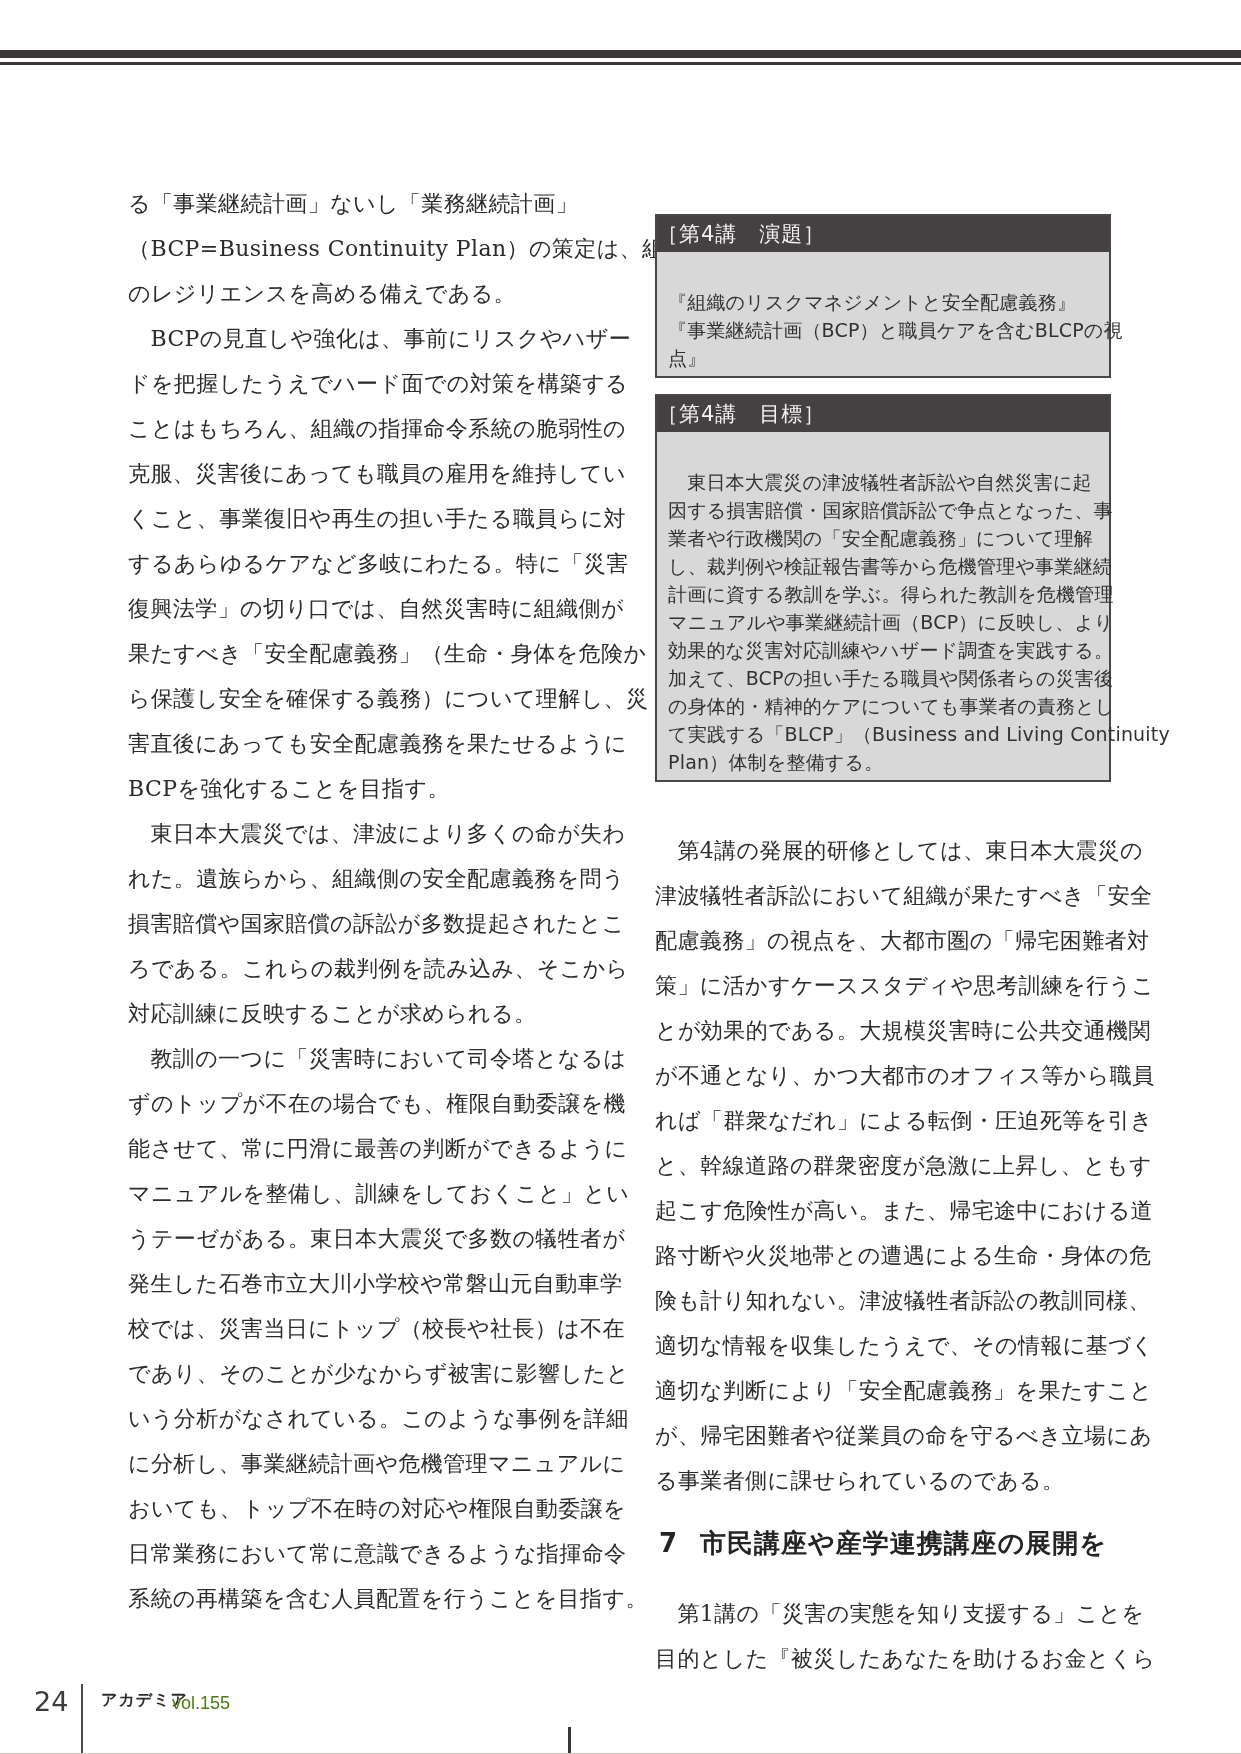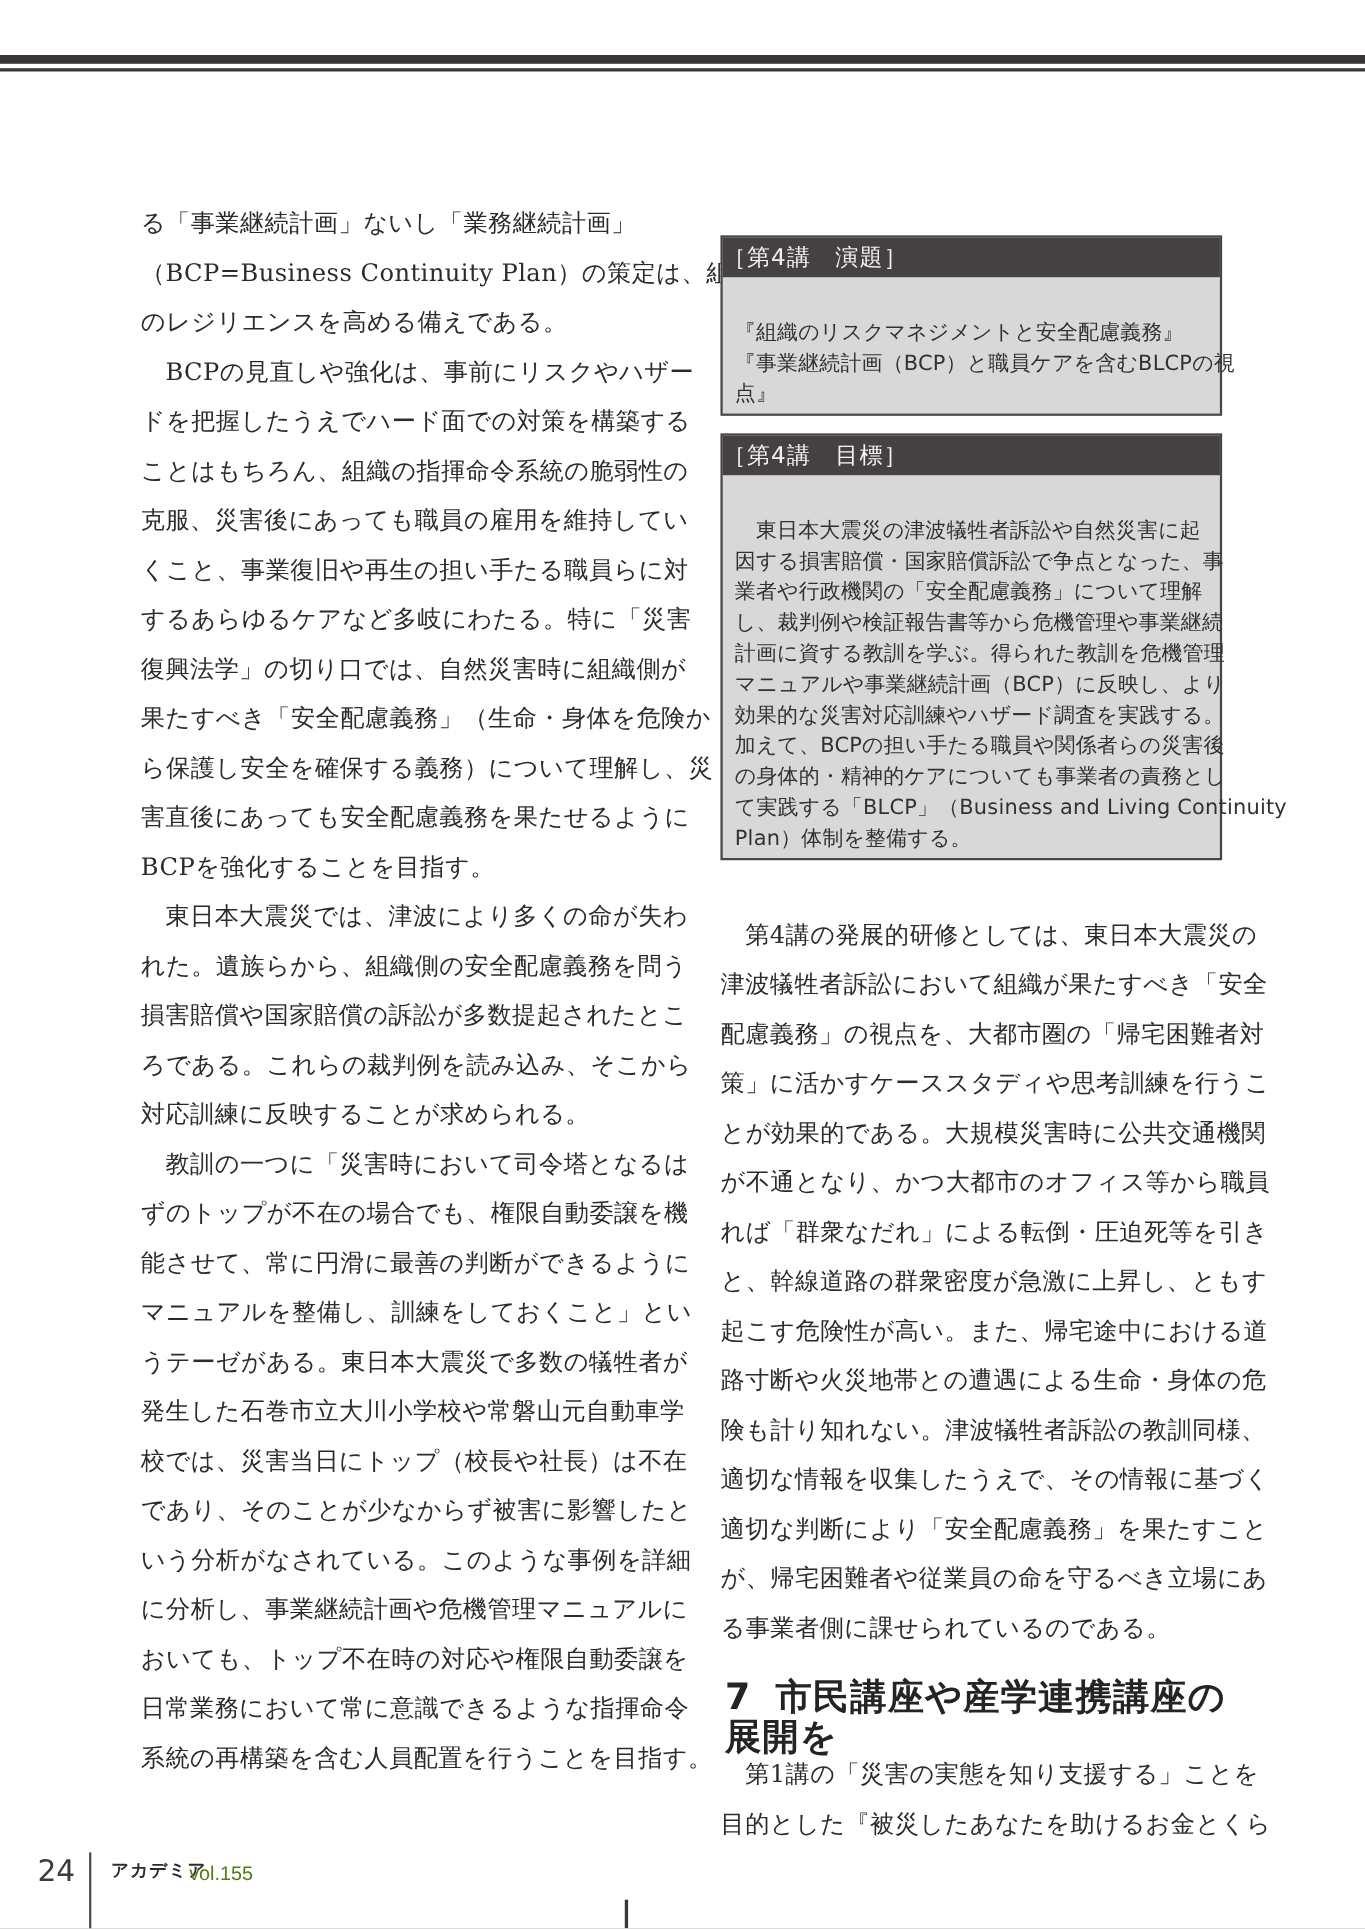--- a/index.html
+++ b/index.html
@@ -48,21 +48,21 @@
     color:#333031;
   }
 
   .para{margin-top:46px;}
   .para.closing{margin-top:30px;}
 
   .section-heading{
     margin:22px 0 0 0;padding:0 0 0 4px;
     height:36px;line-height:36px;
     font-family:"DejaVu Sans","Liberation Sans",sans-serif;
-    font-weight:bold;font-size:33px;color:#262324;
+    font-weight:bold;font-size:26px;color:#262324;
     letter-spacing:1px;
   }
   .section-heading .sec-num{margin-right:22px;}
 
   .footer{
     position:absolute;left:0;top:1684px;width:600px;height:44px;
   }
   .page-number{
     position:absolute;left:34px;top:2px;
     font-family:"DejaVu Sans","Liberation Sans",sans-serif;

